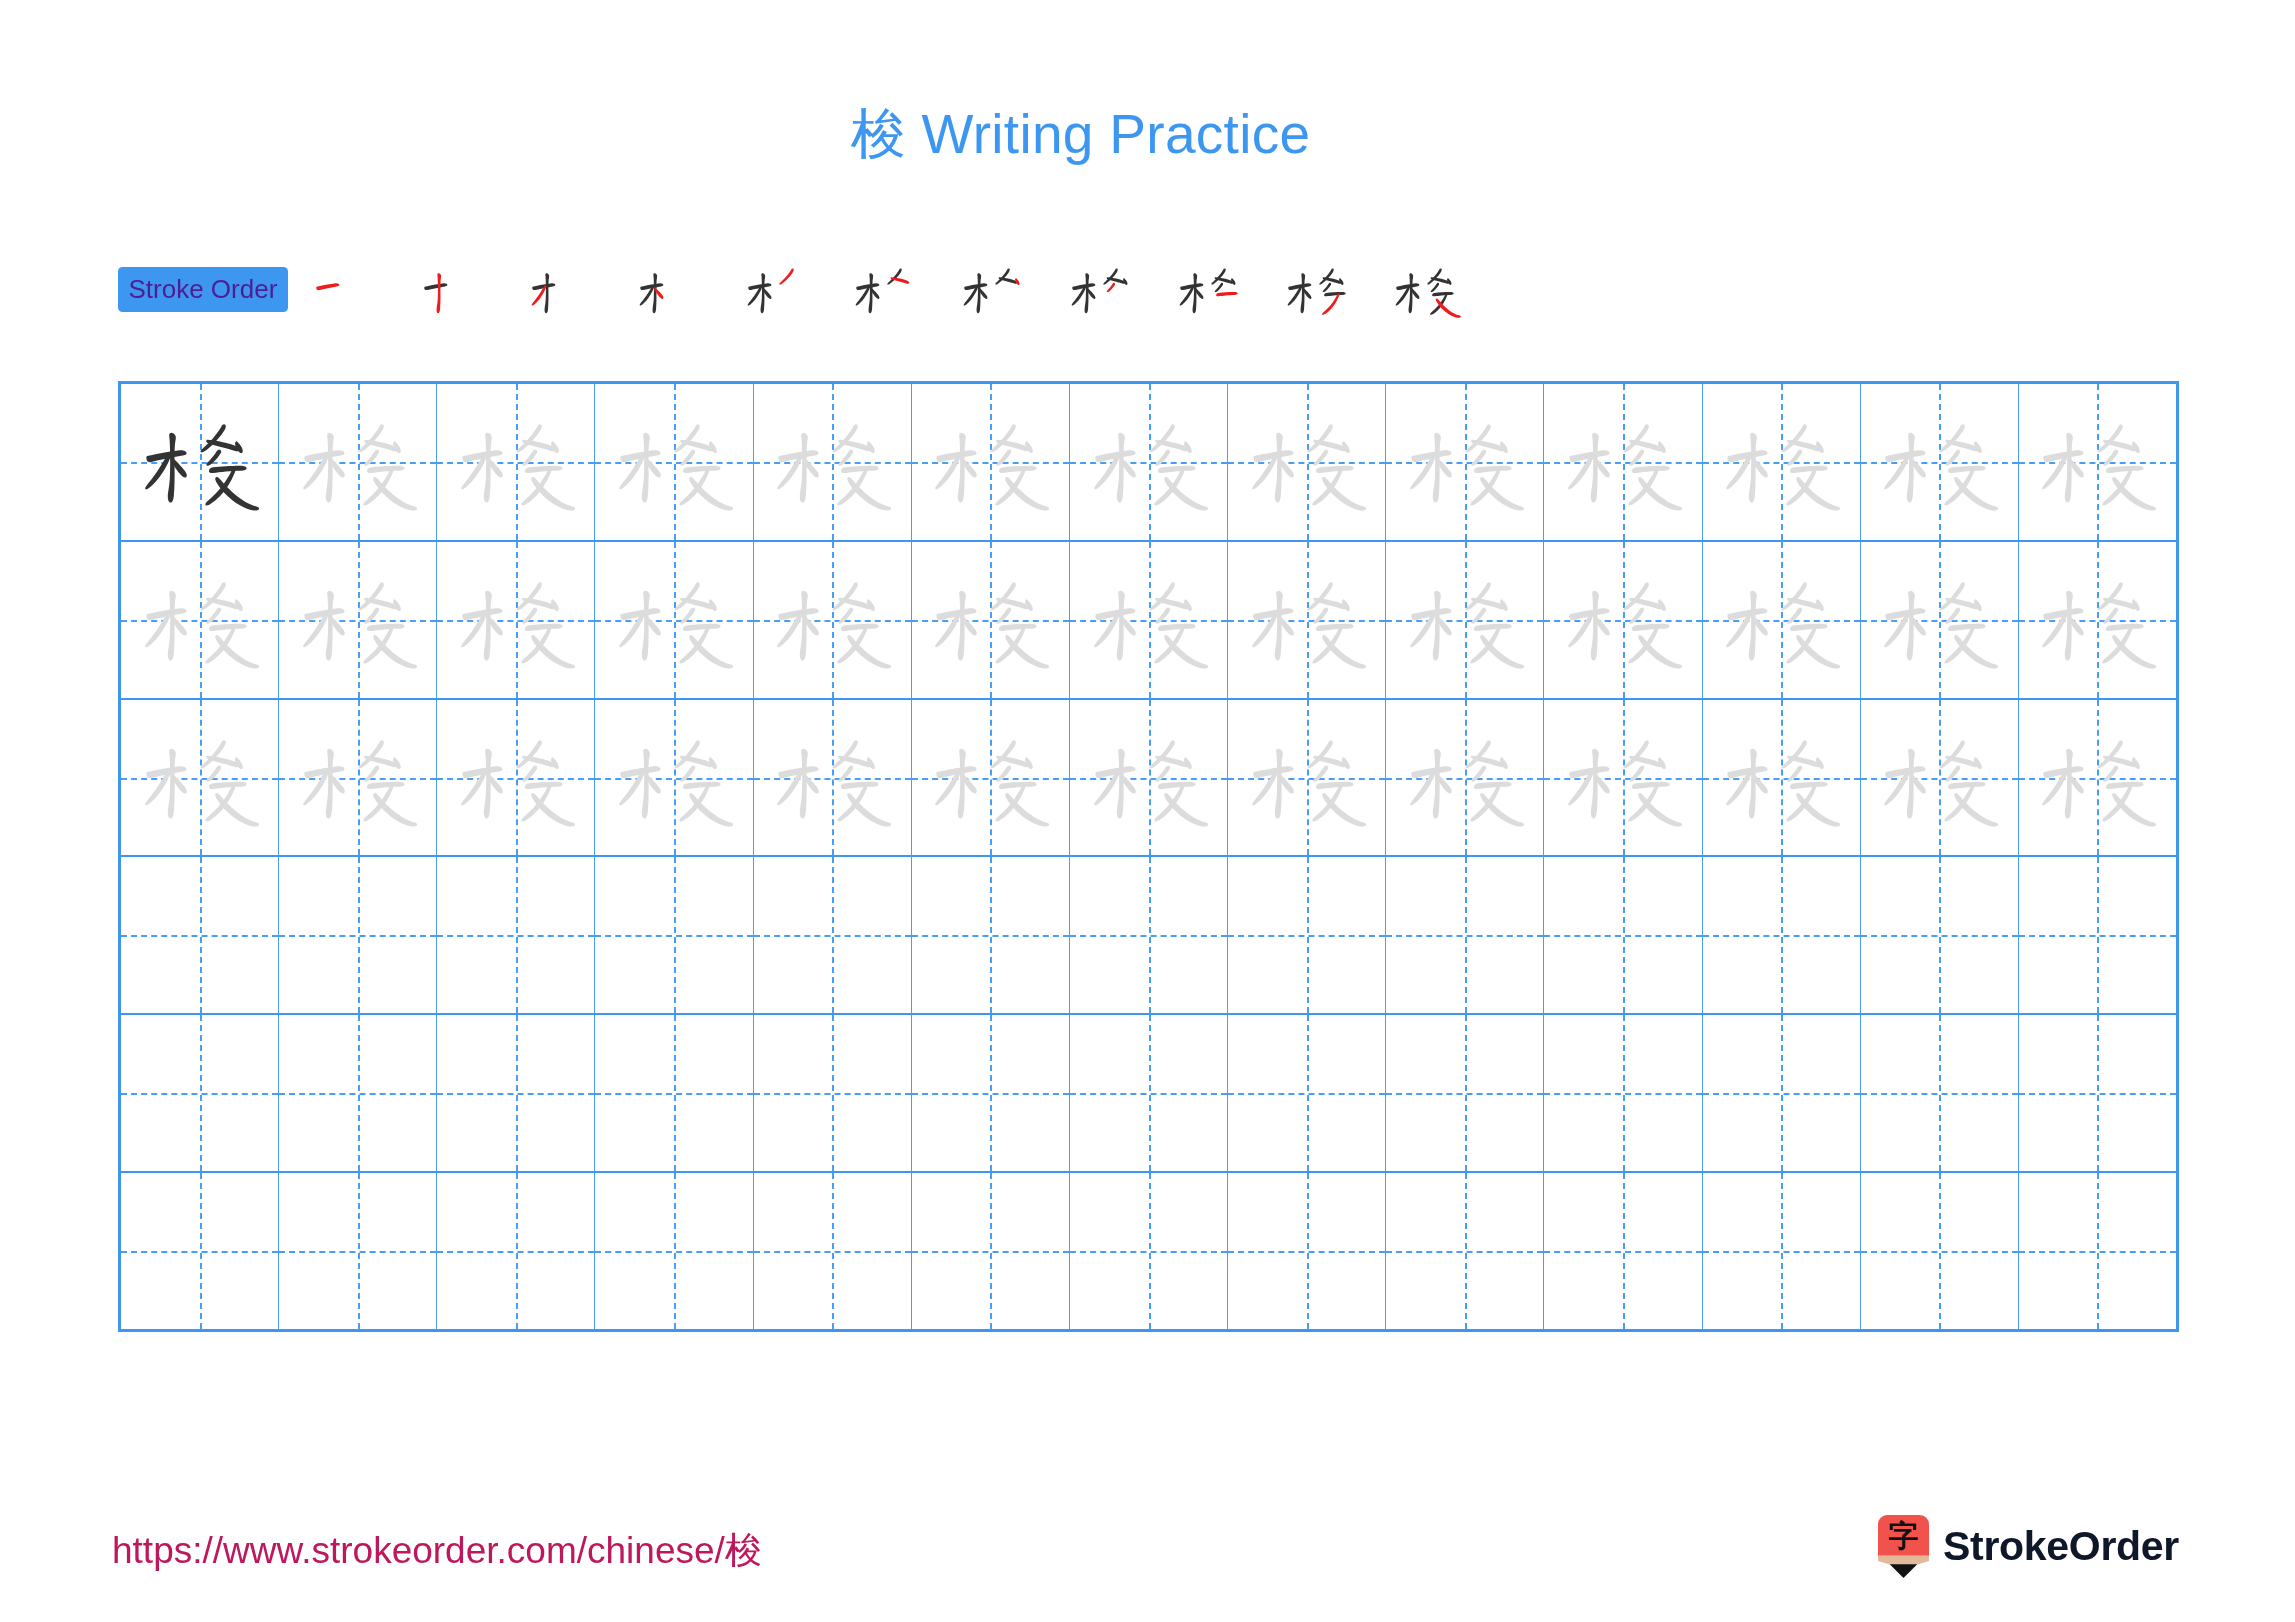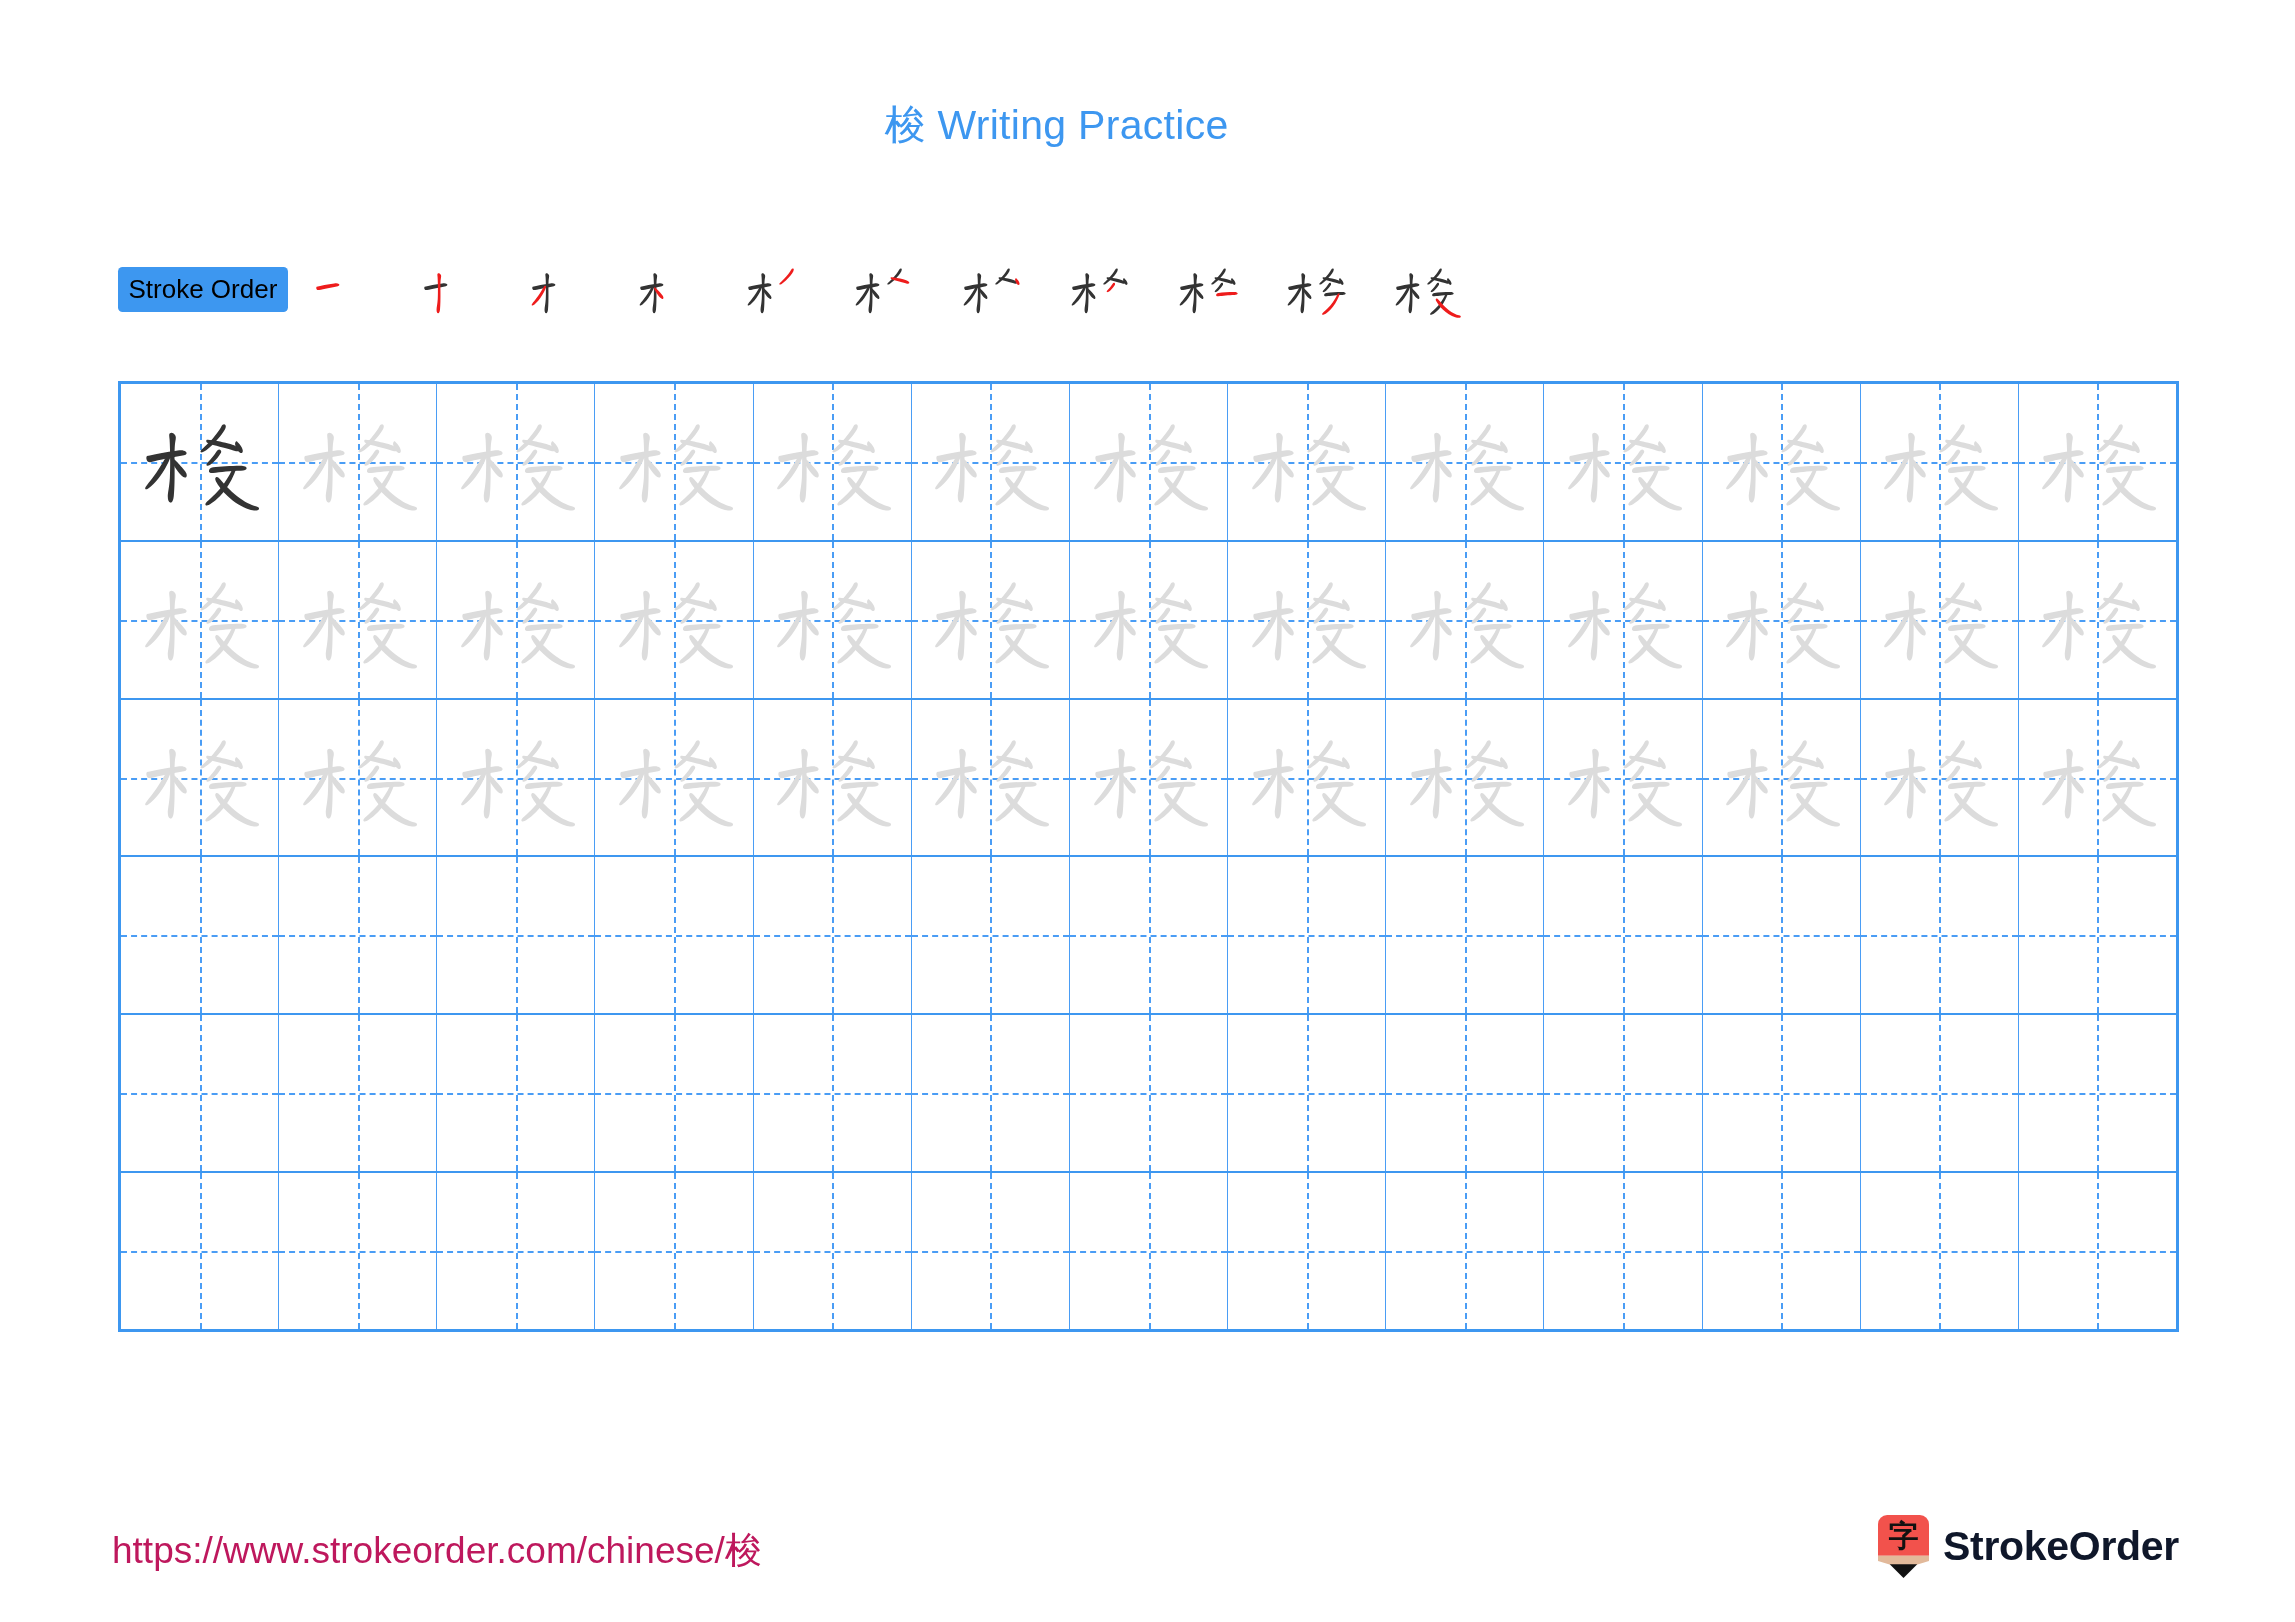--- a/index.html
+++ b/index.html
@@ -15,42 +15,43 @@
     overflow: hidden;
   }
 
   
   #title {
     position: absolute;
     top: 98px;
     left: 0;
     width: 2113px;
     text-align: center;
-    font-size: 41px;
+    font-size: 55px;
     color: #3d97f0;
     font-weight: 400;
     letter-spacing: 0.3px;
     white-space: nowrap;
+    padding-left: 24px;
   }
   #title .han {
     font-family: "DejaVu Sans", sans-serif;
   }
 
   
   #stroke-order-row {
     position: absolute;
     top: 250px;
     left: 118px;
     height: 79px;
     display: flex;
     align-items: center;
   }
   #stroke-order-badge {
     background: #3d97f0;
-    color: #000000;
+    color: #4c1d95;
     font-size: 26px;
     line-height: 1;
     padding: 8.5px 10.5px 10.5px 10.5px;
     border-radius: 4.6px;
     white-space: nowrap;
     font-weight: 400;
   }
   #stroke-steps {
     display: flex;
     align-items: center;

